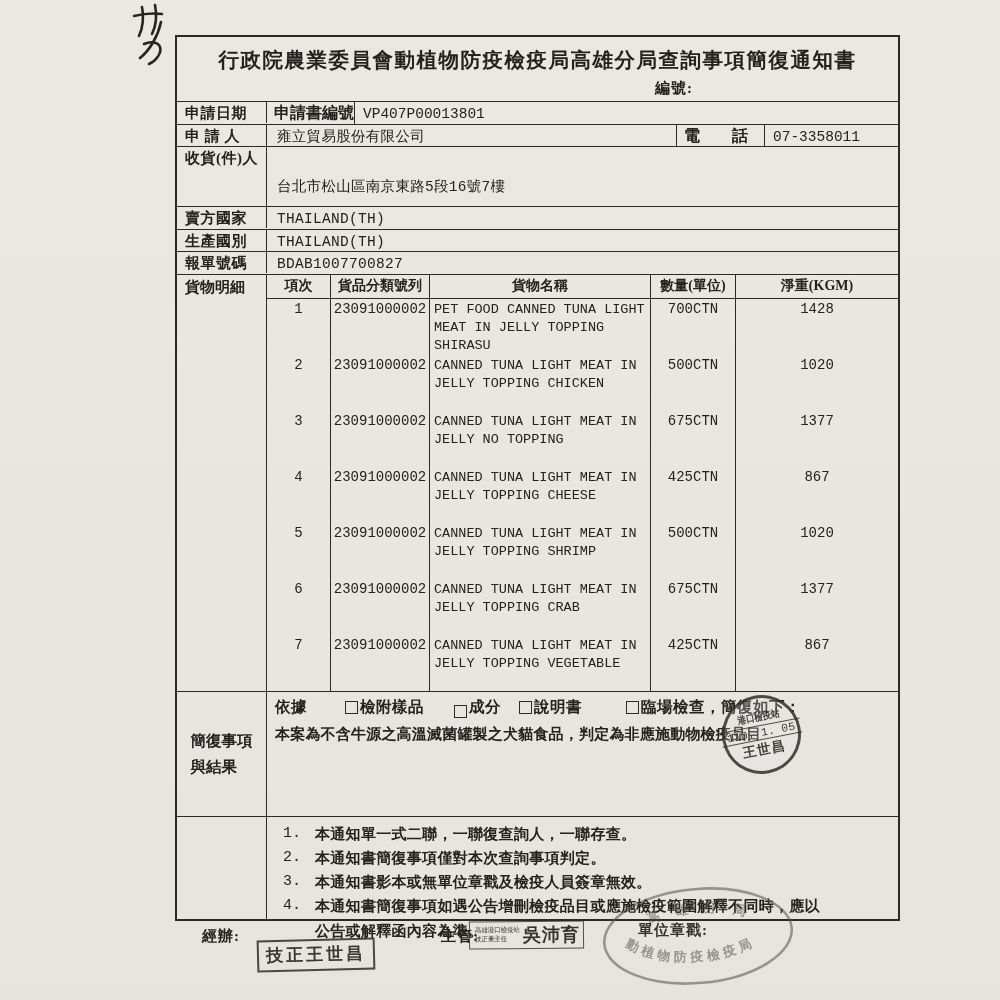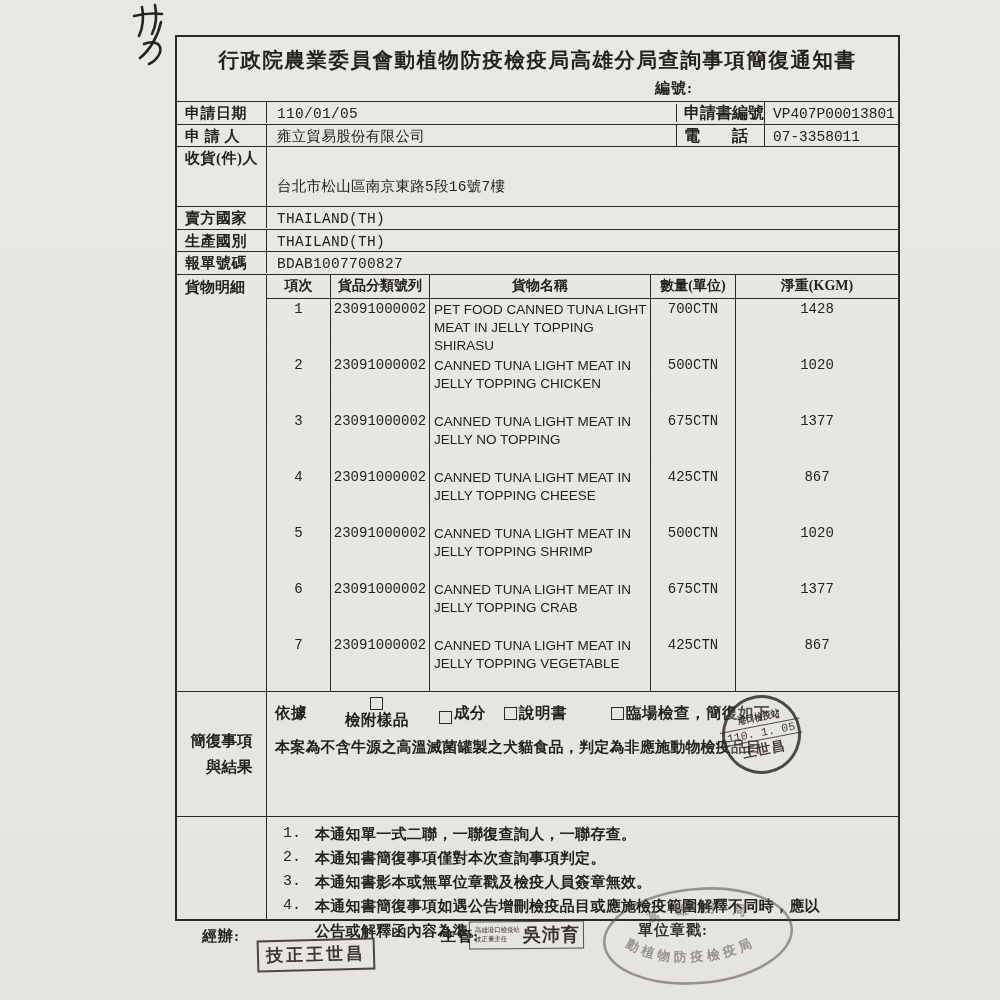--- a/index.html
+++ b/index.html
@@ -54,37 +54,37 @@
   
   .goods{display:flex;border-top:1.6px solid var(--line);}
   .goods-label{width:90px;flex:0 0 90px;font-size:15px;font-weight:600;padding:3px 0 0 8px;border-right:1.6px solid var(--line);}
   .goods-right{flex:1 1 auto;}
   .g-head{display:grid;grid-template-columns:64px 99px 221px 85px 1fr;border-bottom:1.6px solid var(--line);}
   .g-head .hc{font-size:14px;font-weight:600;text-align:center;padding:2px 0 3px 0;}
   .g-body{}
   .g-row{display:grid;grid-template-columns:64px 99px 221px 85px 1fr;min-height:56px;}
   .gc{padding-top:2px;}
   .c-mid{text-align:center;font-family:"Liberation Mono","DejaVu Sans Mono",monospace;font-size:14px;}
-  .c-name{font-family:Liberation Sans, sans-serif;font-size:13.5px;line-height:18px;white-space:pre-line;padding-left:4px;}
+  .c-name{font-family:Liberation Mono, monospace;font-size:13.5px;line-height:18px;white-space:pre-line;padding-left:4px;}
   .vline{border-right:1.6px solid var(--line);}
   
   .reply{display:flex;border-top:1.6px solid var(--line);height:125px;}
   .reply-label{
     width:90px;flex:0 0 90px;border-right:1.6px solid var(--line);
-    display:flex;align-items:center;justify-content:center;text-align:right;
+    display:flex;align-items:center;justify-content:center;text-align:left;
     font-size:15.5px;font-weight:600;white-space:pre-line;line-height:1.65;
   }
   .reply-content{flex:1 1 auto;padding:5px 8px 0 8px;position:relative;}
   .basis-line{display:flex;align-items:center;font-size:15.5px;font-weight:600;letter-spacing:.5px;}
   .cbx{
     display:inline-block;width:13px;height:13px;
     border:1.7px solid var(--line);margin-right:2px;flex:0 0 13px;
   }
   .opt{display:flex;align-items:center;}
-  .o1{margin-left:38px;flex-direction:column;}.o2{margin-left:30px;align-items:flex-end;}.o3{margin-left:18px;}.o4{margin-left:44px;}
+  .o1{margin-left:38px;}.o2{margin-left:30px;align-items:flex-end;}.o3{margin-left:18px;}.o4{margin-left:44px;}
   .result-line{margin-top:7px;font-size:15px;font-weight:600;letter-spacing:.2px;}
   
   .notes{display:flex;border-top:1.6px solid var(--line);height:103px;}
   .notes-left{width:90px;flex:0 0 90px;border-right:1.6px solid var(--line);}
   .notes-content{flex:1 1 auto;padding:5px 14px 0 16px;}
   .note{display:flex;font-size:15px;font-weight:600;line-height:1.62;}
   .note .num{width:32px;flex:0 0 32px;font-family:"Liberation Mono","DejaVu Sans Mono",monospace;font-weight:normal;}
   .note .txt{flex:1;letter-spacing:.3px;}
   .note .txt.wrap{max-width:520px;}
   
@@ -141,21 +141,20 @@
 
   <div class="form">
 
     <div class="title-block">
       <div class="doc-title">行政院農業委員會動植物防疫檢疫局高雄分局查詢事項簡復通知書</div>
       <div class="serial-line">編號:</div>
     </div>
 
     <div class="row r-short">
       <div class="lbl bR">申請日期</div>
-      <div class="val bR">110/01/05</div>
       <div class="lbl2 bR">申請書編號</div>
       <div class="val2">VP407P00013801</div>
     </div>
 
     <div class="row r-short">
       <div class="lbl bR">申 請 人</div>
       <div class="val bR">雍立貿易股份有限公司</div>
       <div class="lbl2 bR">電　　話</div>
       <div class="val2">07-3358011</div>
     </div>

